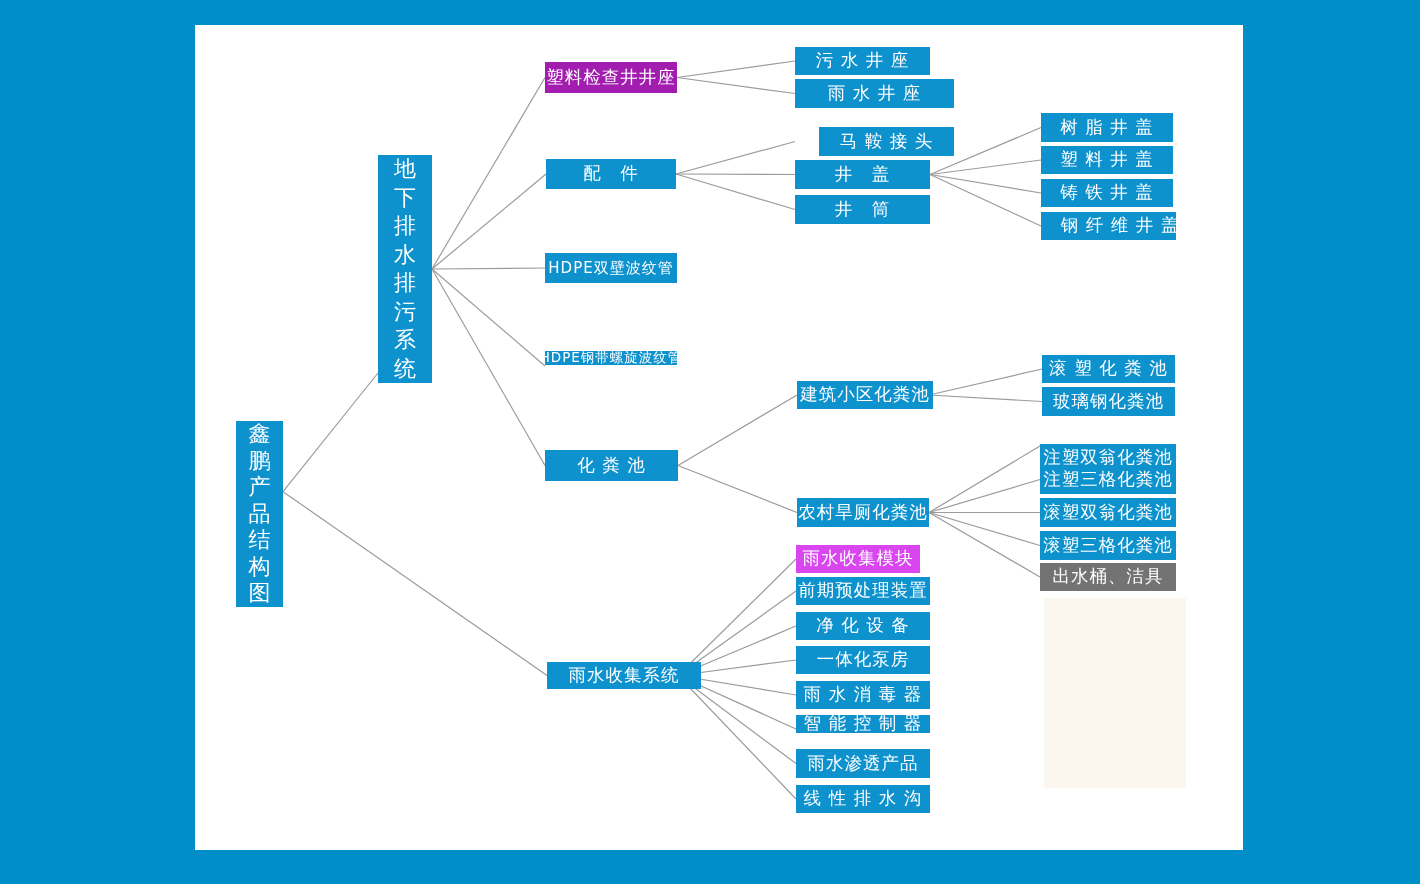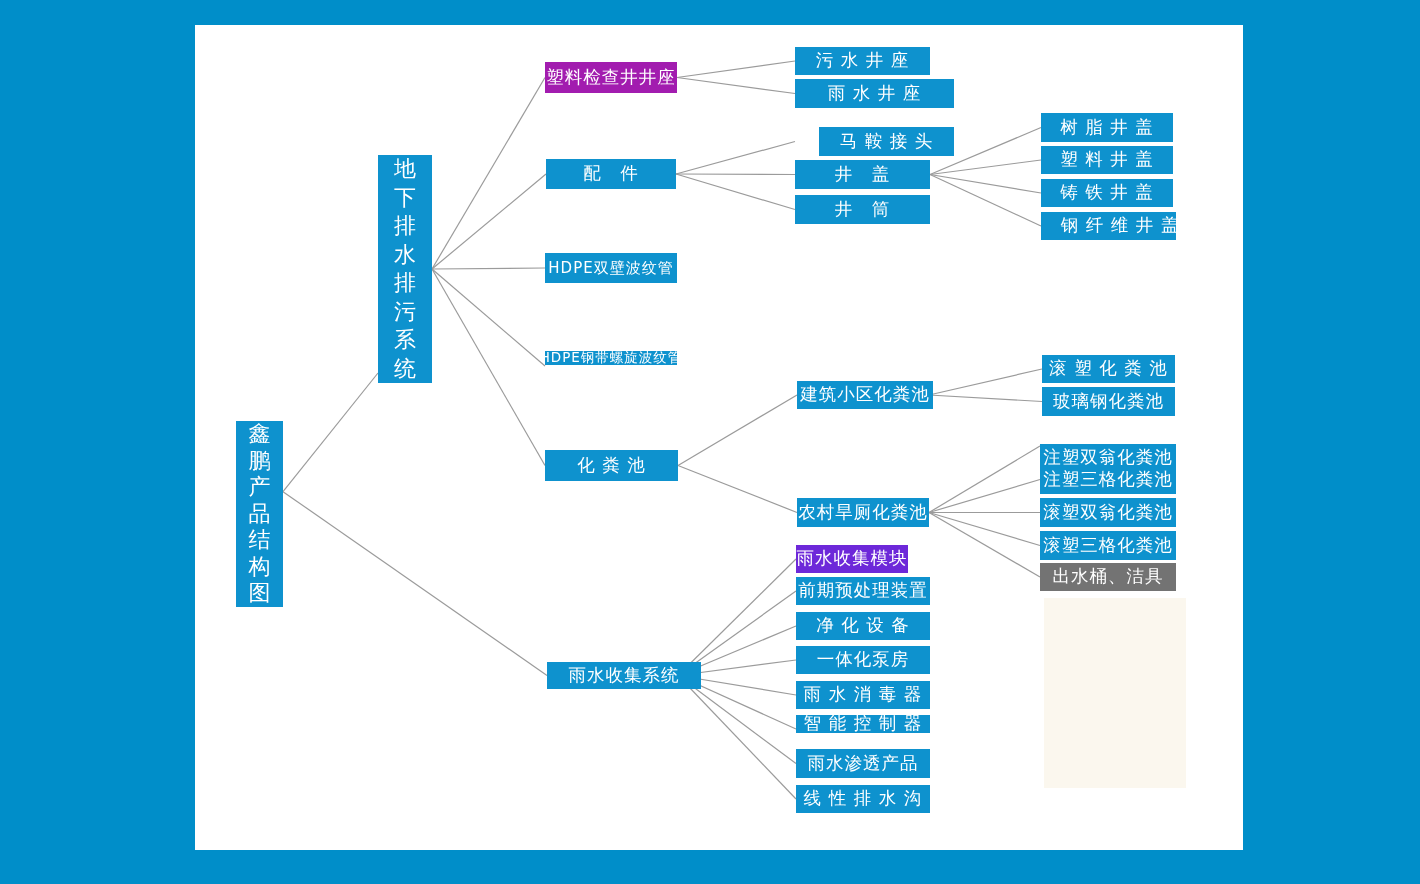--- a/index.html
+++ b/index.html
@@ -91,21 +91,21 @@
       <div class="node" style="left: 1041px; top: 212px; width: 135px; height: 28px; background: rgb(14, 146, 206); color: rgb(255, 255, 255); font-size: 17.5px; padding-left: 23px;">钢 纤 维 井 盖</div>
       <div class="node" style="left: 797px; top: 381px; width: 136px; height: 28px; background: rgb(14, 146, 206); color: rgb(255, 255, 255); font-size: 17.5px;">建筑小区化粪池</div>
       <div class="node" style="left: 797px; top: 498px; width: 132px; height: 29px; background: rgb(14, 146, 206); color: rgb(255, 255, 255); font-size: 17.5px;">农村旱厕化粪池</div>
       <div class="node" style="left: 1042px; top: 355px; width: 133px; height: 28px; background: rgb(14, 146, 206); color: rgb(255, 255, 255); font-size: 17.5px;">滚 塑 化 粪 池</div>
       <div class="node" style="left: 1042px; top: 387px; width: 133px; height: 29px; background: rgb(14, 146, 206); color: rgb(255, 255, 255); font-size: 17.5px;">玻璃钢化粪池</div>
       <div class="node" style="left: 1040px; top: 432px; width: 136px; height: 28px; background: rgb(14, 146, 206); color: rgb(255, 255, 255); font-size: 17.5px; margin-top: 12px;">注塑双翁化粪池</div>
       <div class="node" style="left: 1040px; top: 465px; width: 136px; height: 29px; background: rgb(14, 146, 206); color: rgb(255, 255, 255); font-size: 17.5px;">注塑三格化粪池</div>
       <div class="node" style="left: 1040px; top: 498px; width: 136px; height: 29px; background: rgb(14, 146, 206); color: rgb(255, 255, 255); font-size: 17.5px;">滚塑双翁化粪池</div>
       <div class="node" style="left: 1040px; top: 531px; width: 136px; height: 29px; background: rgb(14, 146, 206); color: rgb(255, 255, 255); font-size: 17.5px;">滚塑三格化粪池</div>
       <div class="node" style="left: 1040px; top: 563px; width: 136px; height: 28px; background: #737373; color: rgb(255, 255, 255); font-size: 17.5px;">出水桶、洁具</div>
-      <div class="node" style="left: 796px; top: 545px; width: 112px; height: 28px; background: #6d28d9; color: rgb(255, 255, 255); font-size: 17.5px;">雨水收集模块</div>
+      <div class="node" style="left: 796px; top: 545px; width: 124px; height: 28px; background: #d946ef; color: rgb(255, 255, 255); font-size: 17.5px;">雨水收集模块</div>
       <div class="node" style="left: 796px; top: 577px; width: 134px; height: 28px; background: rgb(14, 146, 206); color: rgb(255, 255, 255); font-size: 17.5px;">前期预处理装置</div>
       <div class="node" style="left: 796px; top: 612px; width: 134px; height: 28px; background: rgb(14, 146, 206); color: rgb(255, 255, 255); font-size: 17.5px;">净 化 设 备</div>
       <div class="node" style="left: 796px; top: 646px; width: 134px; height: 28px; background: rgb(14, 146, 206); color: rgb(255, 255, 255); font-size: 17.5px;">一体化泵房</div>
       <div class="node" style="left: 796px; top: 681px; width: 134px; height: 28px; background: rgb(14, 146, 206); color: rgb(255, 255, 255); font-size: 17.5px;">雨 水 消 毒 器</div>
       <div class="node" style="left: 796px; top: 715px; width: 134px; height: 18px; background: rgb(14, 146, 206); color: rgb(255, 255, 255); font-size: 17.5px;">智 能 控 制 器</div>
       <div class="node" style="left: 796px; top: 749px; width: 134px; height: 29px; background: rgb(14, 146, 206); color: rgb(255, 255, 255); font-size: 17.5px;">雨水渗透产品</div>
       <div class="node" style="left: 796px; top: 785px; width: 134px; height: 28px; background: rgb(14, 146, 206); color: rgb(255, 255, 255); font-size: 17.5px;">线 性 排 水 沟</div>
     </div>
 </div>
 

